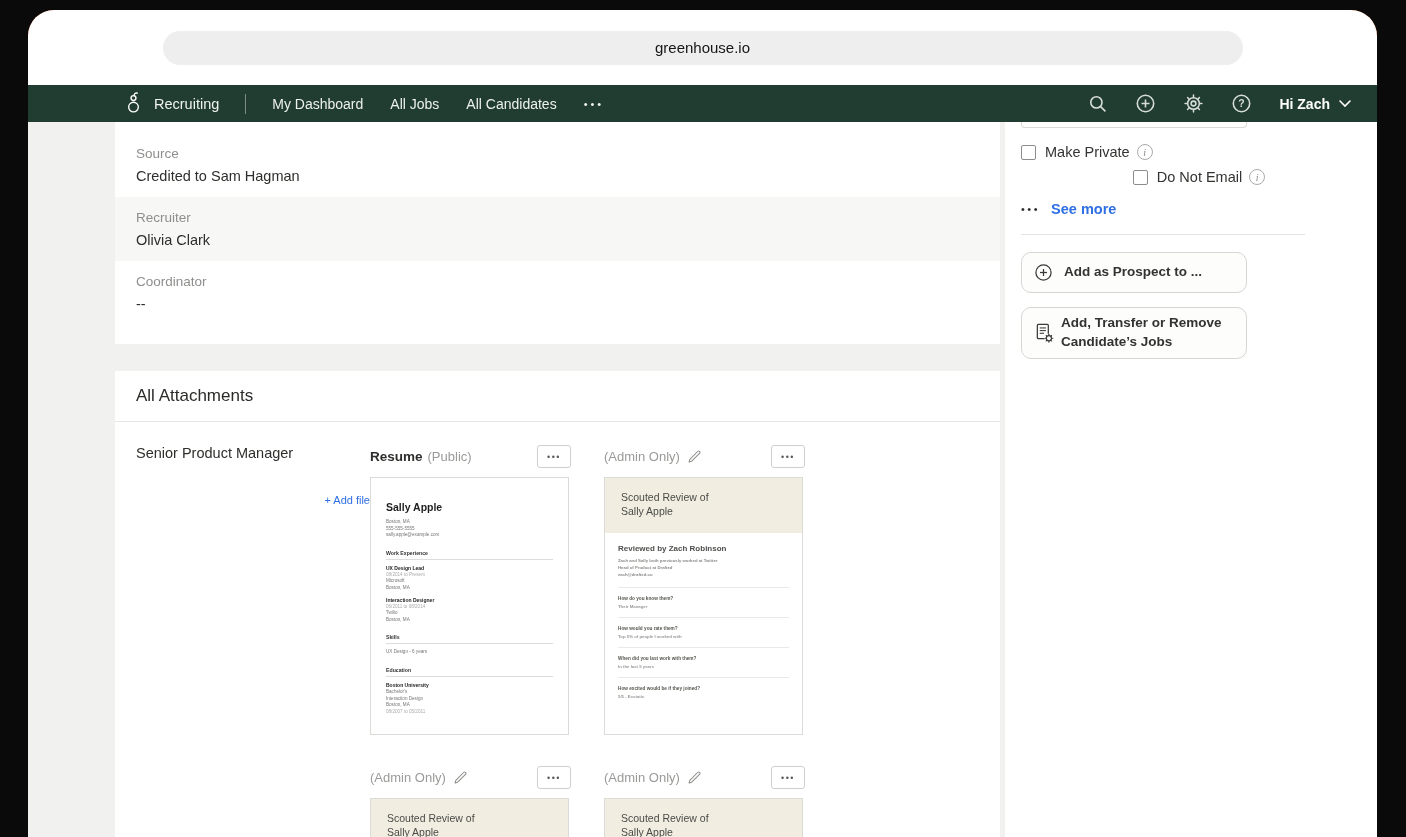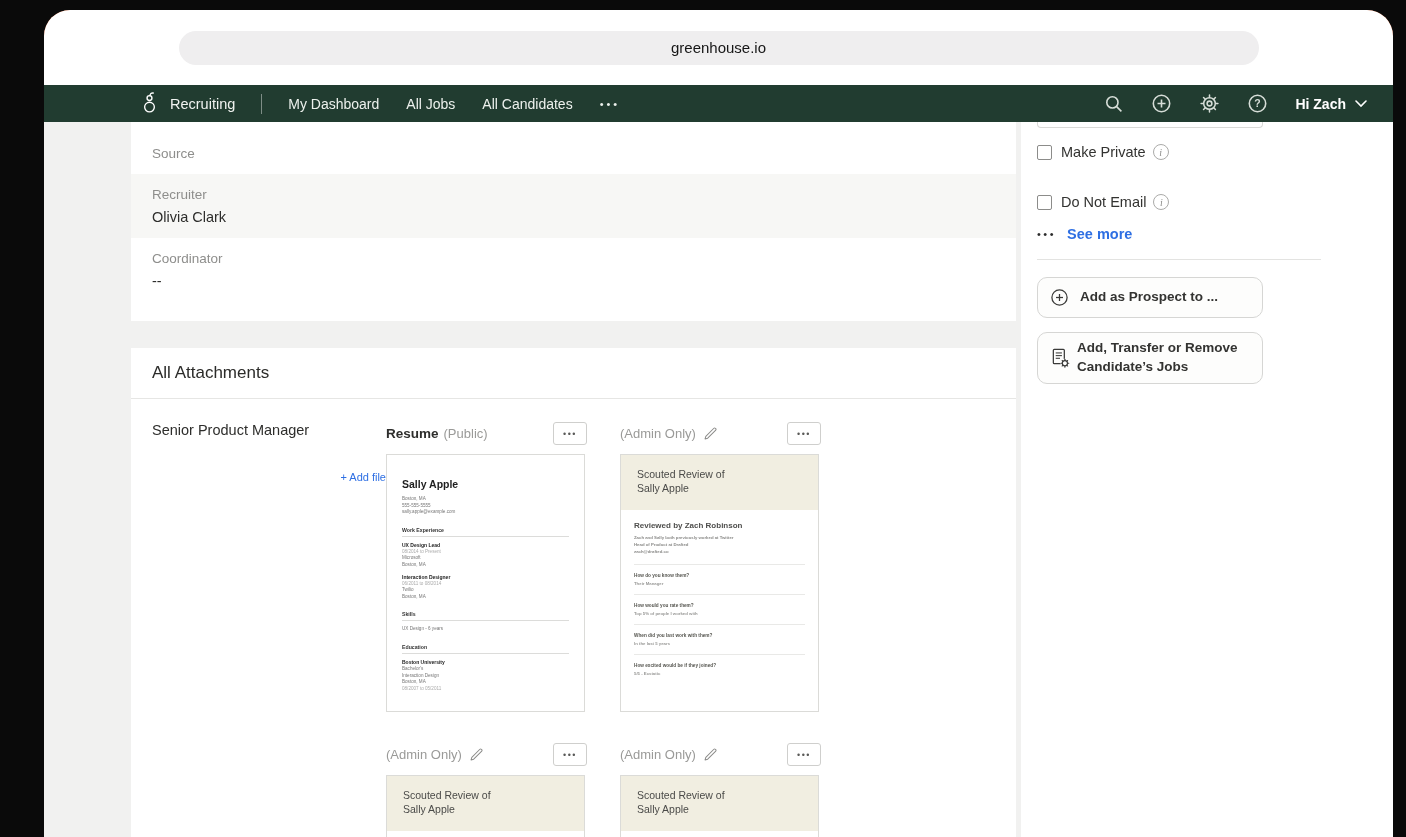--- a/index.html
+++ b/index.html
@@ -2,21 +2,21 @@
 <html><head>
 <meta charset="utf-8">
 <style>
   html,body{margin:0;padding:0;}
   body{
     width:1406px;height:837px;background:#0a0a0a;overflow:hidden;position:relative;
     font-family:"Liberation Sans","DejaVu Sans",sans-serif;
     -webkit-font-smoothing:antialiased;
   }
   .window{
-    position:absolute;left:44px;top:10px;width:1349px;height:827px;background:#c2410c;
+    position:absolute;left:28px;top:10px;width:1349px;height:827px;background:#c2410c;
     border-radius:26px 26px 0 0;overflow:hidden;display:flex;flex-direction:column;
   }
   
   .chrome{height:75px;flex:0 0 auto;background:#fff;display:flex;align-items:center;justify-content:center;}
   .url-pill{width:1080px;height:34px;border-radius:17px;background:#EFEEEF;display:flex;align-items:center;justify-content:center;font-size:15px;font-weight:500;color:#161616;}
   
   .nav{height:37px;flex:0 0 auto;background:#213C30;display:flex;align-items:center;padding:0 26px 0 97px;color:#EDF1ED;}
   .logo{display:flex;align-items:center;}
   .brand{font-size:14.5px;margin-left:12px;color:#F0F3F0;}
   .nav-sep{width:1px;height:20px;background:rgba(255,255,255,.42);margin:0 26px;}
@@ -63,21 +63,21 @@
   .rev-by{font-size:8px;color:#4F4F4D;margin-top:2px;}
   .rev-meta{margin-top:5px;}
   .rev-meta div{font-size:4.3px;color:#8A8A88;line-height:6.9px;}
   .rev-hr{border:none;border-top:1px solid #E9E9E7;margin:8px 0;}
   .rev-q{font-size:4.7px;color:#55554F;}
   .rev-a{font-size:4.3px;color:#999997;margin-top:3px;}
   
   .sidebar{flex:1;background:#fff;padding-left:16px;box-sizing:border-box;}
   .stub-box{width:226px;height:6px;border:1px solid #D9D9D7;border-top:none;border-radius:0 0 4px 4px;box-sizing:border-box;background:#fff;}
   .cbx-row{display:flex;align-items:center;margin-top:16px;}
-  .cbx-row.second{margin-top:34px;}
+  .cbx-row.second{margin-top:9px;justify-content:center;}
   .cbx{width:13px;height:13px;border:1.5px solid #8C8C8A;border-radius:2px;background:#fff;flex:0 0 auto;cursor:pointer;}
   .cbx-label{font-size:14.5px;color:#333331;margin-left:9px;}
   .info-ic{width:16px;height:16px;border:1px solid #ABABA9;border-radius:50%;margin-left:7px;display:flex;align-items:center;justify-content:center;font-family:"Liberation Serif","DejaVu Serif",serif;font-style:italic;font-size:10px;color:#8C8C8A;box-sizing:border-box;}
   .see-more-row{margin-top:16px;display:flex;align-items:center;}
   .see-dots{font-size:11px;letter-spacing:2.5px;color:#2B2B2B;}
   .see-link{margin-left:11px;font-size:14.5px;color:#2E6FE3;cursor:pointer;font-weight:bold;}
   .side-divider{width:284px;border:none;border-top:1px solid #E3E3E1;margin:17px 0 0 0;}
   .side-btn{width:226px;border:1px solid #D6D6D4;border-radius:10px;background:#FDFDFC;display:flex;align-items:center;padding:0 12px;box-sizing:border-box;cursor:pointer;text-align:left;}
   .side-btn .lbl{font-size:13.5px;font-weight:700;color:#333331;line-height:1.4;}
   .btn1{height:41px;margin-top:17px;gap:11px;}
@@ -154,20 +154,21 @@
     </span>
   </div>
 
   <div class="content">
 
     <div class="main-col">
 
       <div class="card card1">
         <div class="field-row">
           <div class="field-label">Source</div>
+          <div class="field-value">Credited to Sam Hagman</div>
         </div>
         <div class="field-row highlight">
           <div class="field-label">Recruiter</div>
           <div class="field-value">Olivia Clark</div>
         </div>
         <div class="field-row">
           <div class="field-label">Coordinator</div>
           <div class="field-value">--</div>
         </div>
       </div>

